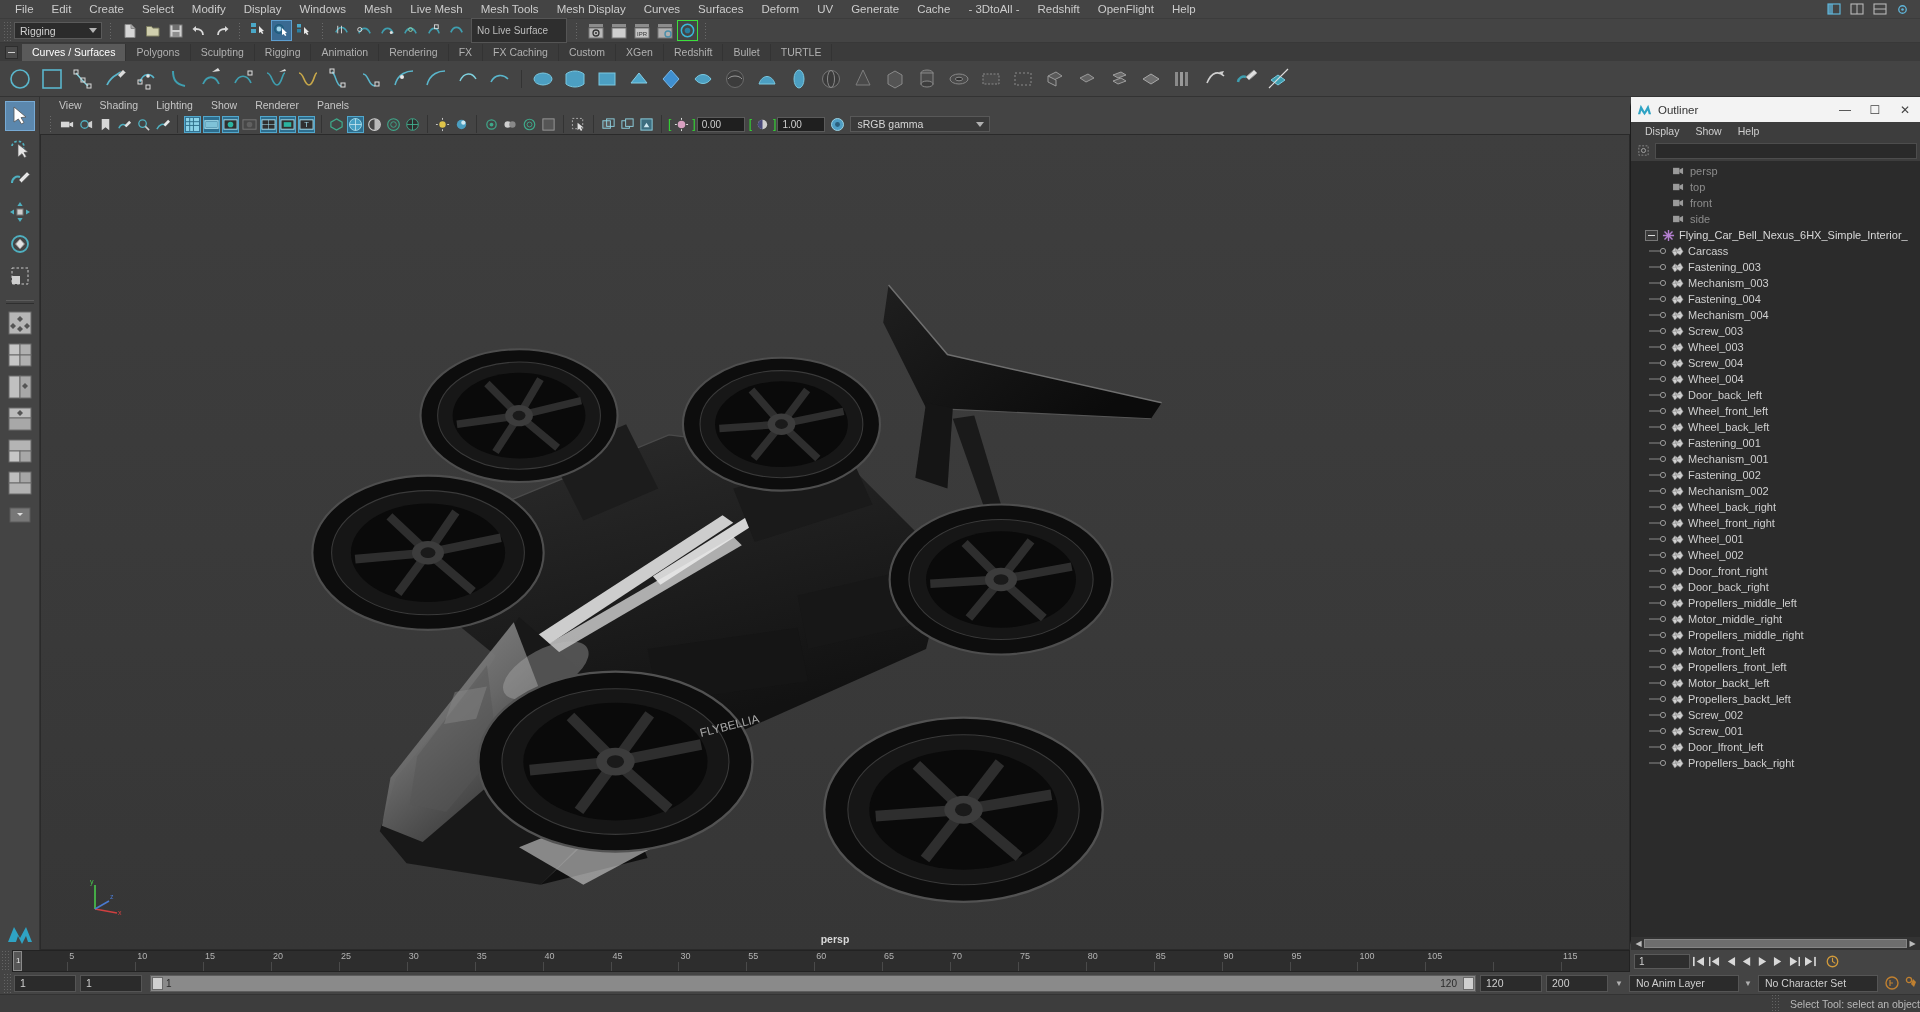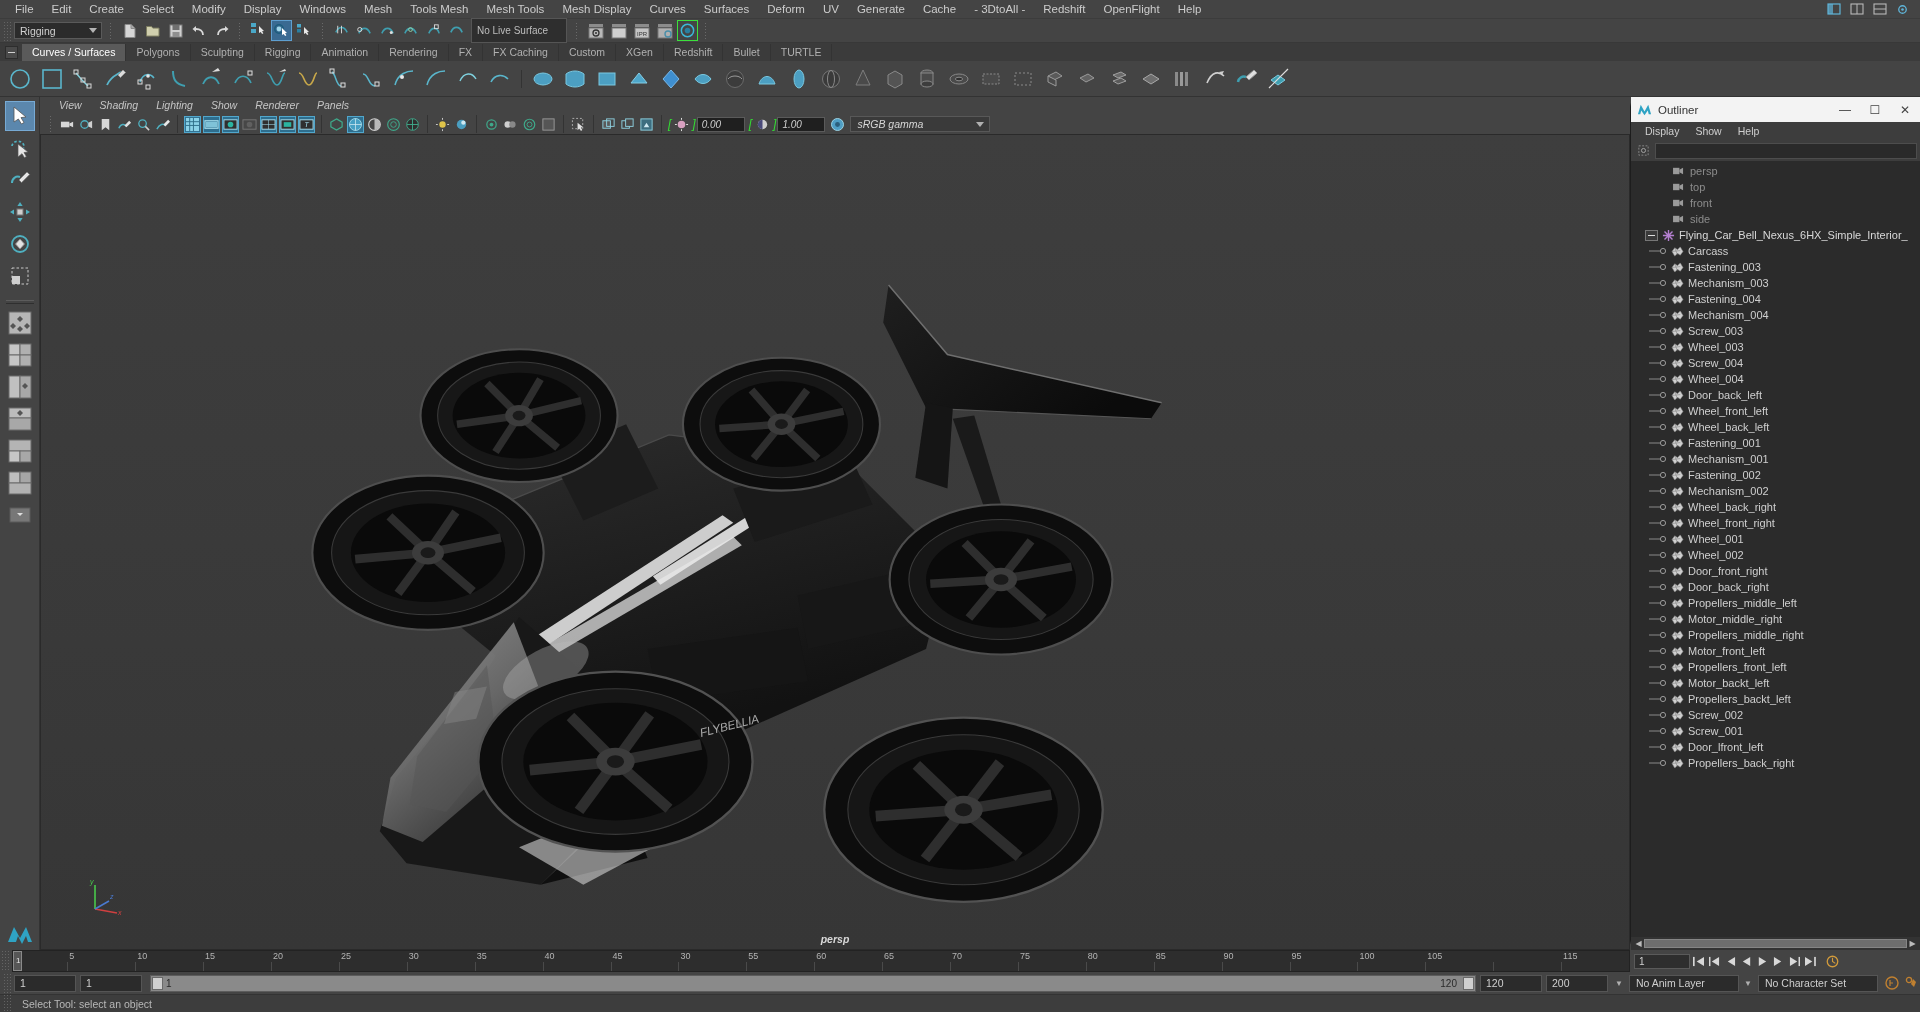--- a/index.html
+++ b/index.html
@@ -95,21 +95,21 @@
     border-right:1px solid #333;
   }
   .tbtn { width:30px; height:30px; margin-bottom:2px; display:flex;
           align-items:center; justify-content:center; border:1px solid transparent; }
   .tbtn.on { background:#5b87ad; border-color:#77aad4; }
   .tb-sep { width:28px; height:4px; margin:7px 0 4px 0;
             border-top:1px solid #5c5c5c; border-bottom:1px solid #2f2f2f; }
   .maya-logo { margin-top:auto; margin-bottom:4px; }
 
   
-  .viewcol { flex:1 1 auto; display:flex; flex-direction:column; min-width:0; background:#444;font-style:italic; }
+  .viewcol { flex:1 1 auto; display:flex; flex-direction:column; min-width:0; background:#444; }
   .panelmenu {
     height:17px; background:#444444; display:flex; align-items:center;
     flex:0 0 17px; padding-left:10px;
   }
   .panelmenu .pm {
     font-size:10.5px; color:#c6c6c6; padding:0 9px; line-height:17px;
   }
   .viewtoolbar {
     height:20px; background:#444444; display:flex; align-items:center;
     flex:0 0 20px; padding-left:4px;
@@ -220,40 +220,40 @@
   
   .cmdrow { height:22px; background:#444; display:flex; align-items:center;
             flex:0 0 22px; padding-left:2px; }
   .mel-lbl { width:40px; text-align:center; font-size:10.5px; color:#d0d0d0;
              flex:0 0 40px; }
   .cmdinput { flex:1 1 auto; height:17px; background:#2e2e2e; border:1px solid #555; }
   .cmdside { width:24px; flex:0 0 24px; display:flex; align-items:center;
              justify-content:center; }
 
   .helprow { height:18px; background:#3d3d3d; display:flex; align-items:center;
-             flex:0 0 18px; padding-left:2px; border-top:1px solid #333; }
+             flex:0 0 18px; padding-left:2px; border-top:1px solid #333;justify-content:flex-end; }
   .helprow .txt { font-size:10.5px; color:#b8b8b8; margin-left:8px; }
 
   svg { display:block; }
 </style>
 </head>
 <body>
 
 <div id="app">
 
   <div class="menubar">
     <span class="mi">File</span>
     <span class="mi">Edit</span>
     <span class="mi">Create</span>
     <span class="mi">Select</span>
     <span class="mi">Modify</span>
     <span class="mi">Display</span>
     <span class="mi">Windows</span>
     <span class="mi">Mesh</span>
-    <span class="mi">Tools Mesh</span>
+    <span class="mi">Live Mesh</span>
     <span class="mi">Mesh Tools</span>
     <span class="mi">Mesh Display</span>
     <span class="mi">Curves</span>
     <span class="mi">Surfaces</span>
     <span class="mi">Deform</span>
     <span class="mi">UV</span>
     <span class="mi">Generate</span>
     <span class="mi">Cache</span>
     <span class="mi">- 3DtoAll -</span>
     <span class="mi">Redshift</span>

